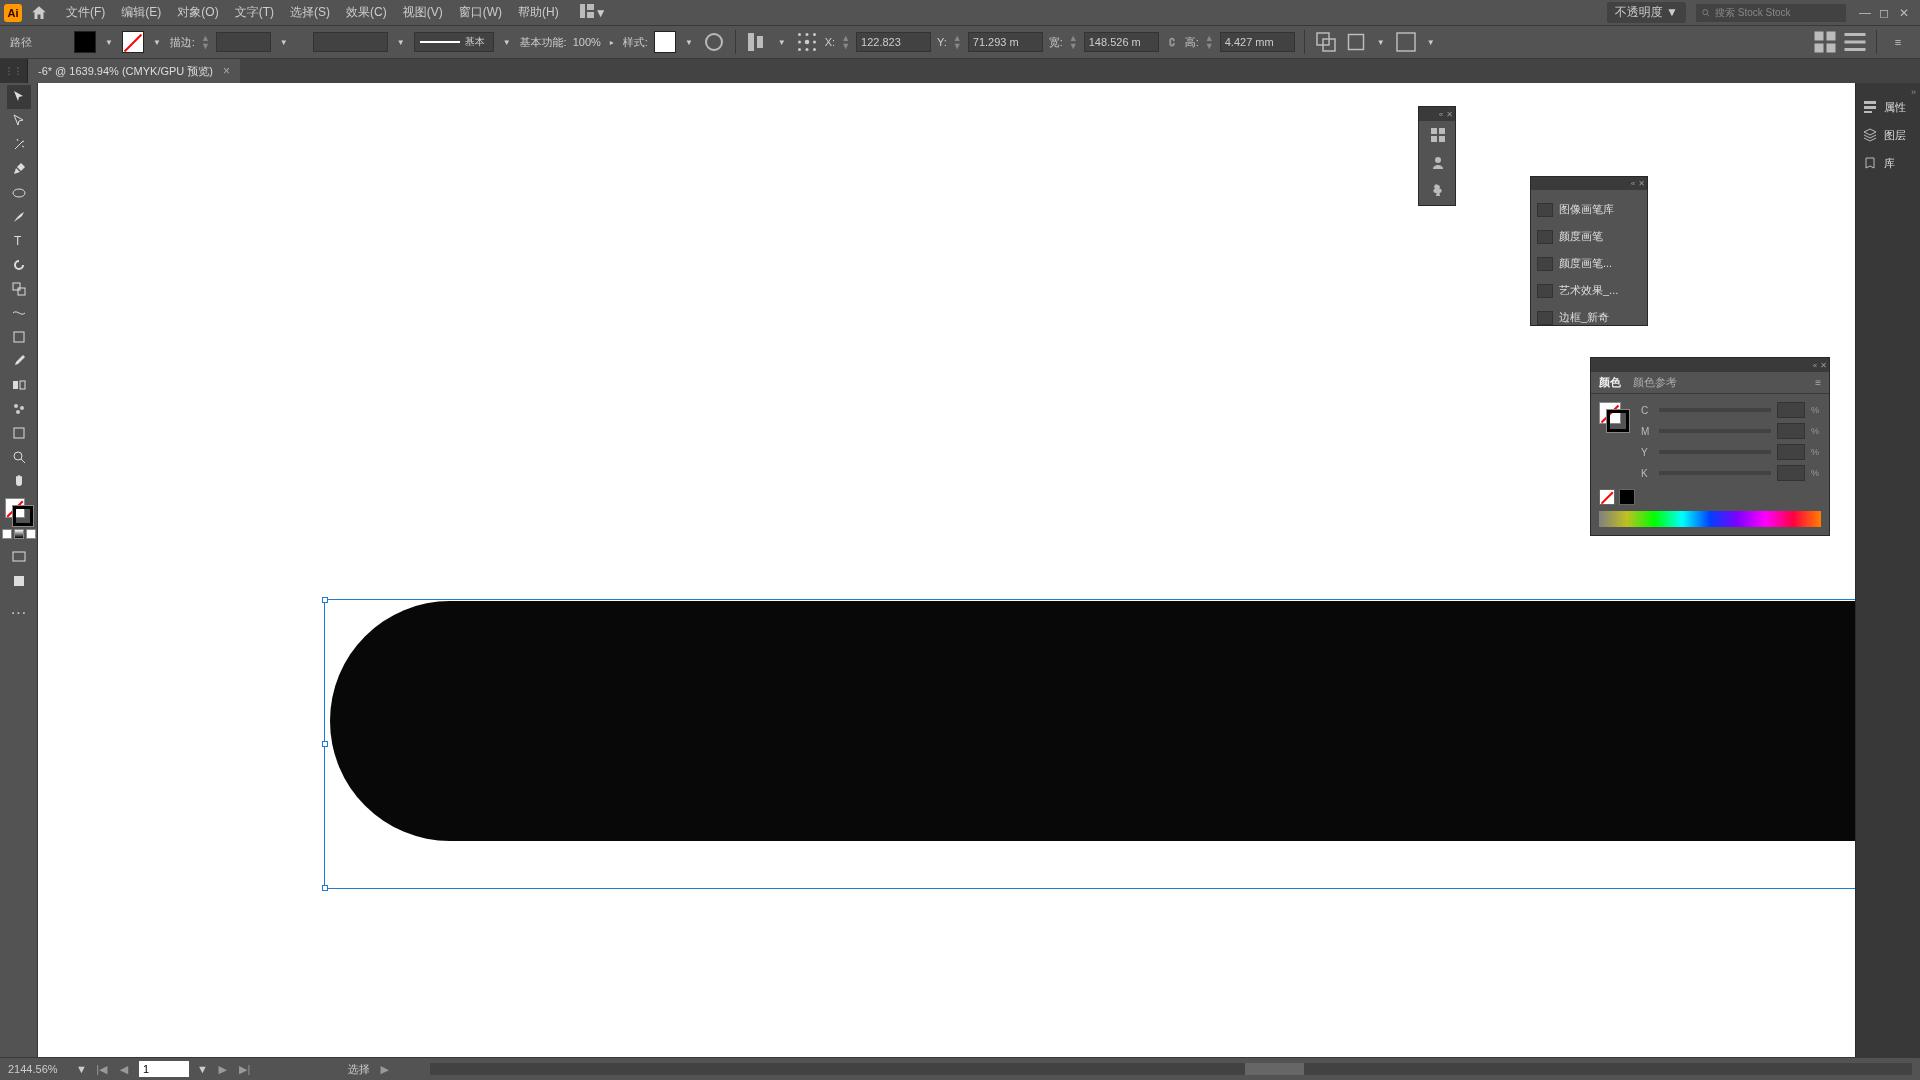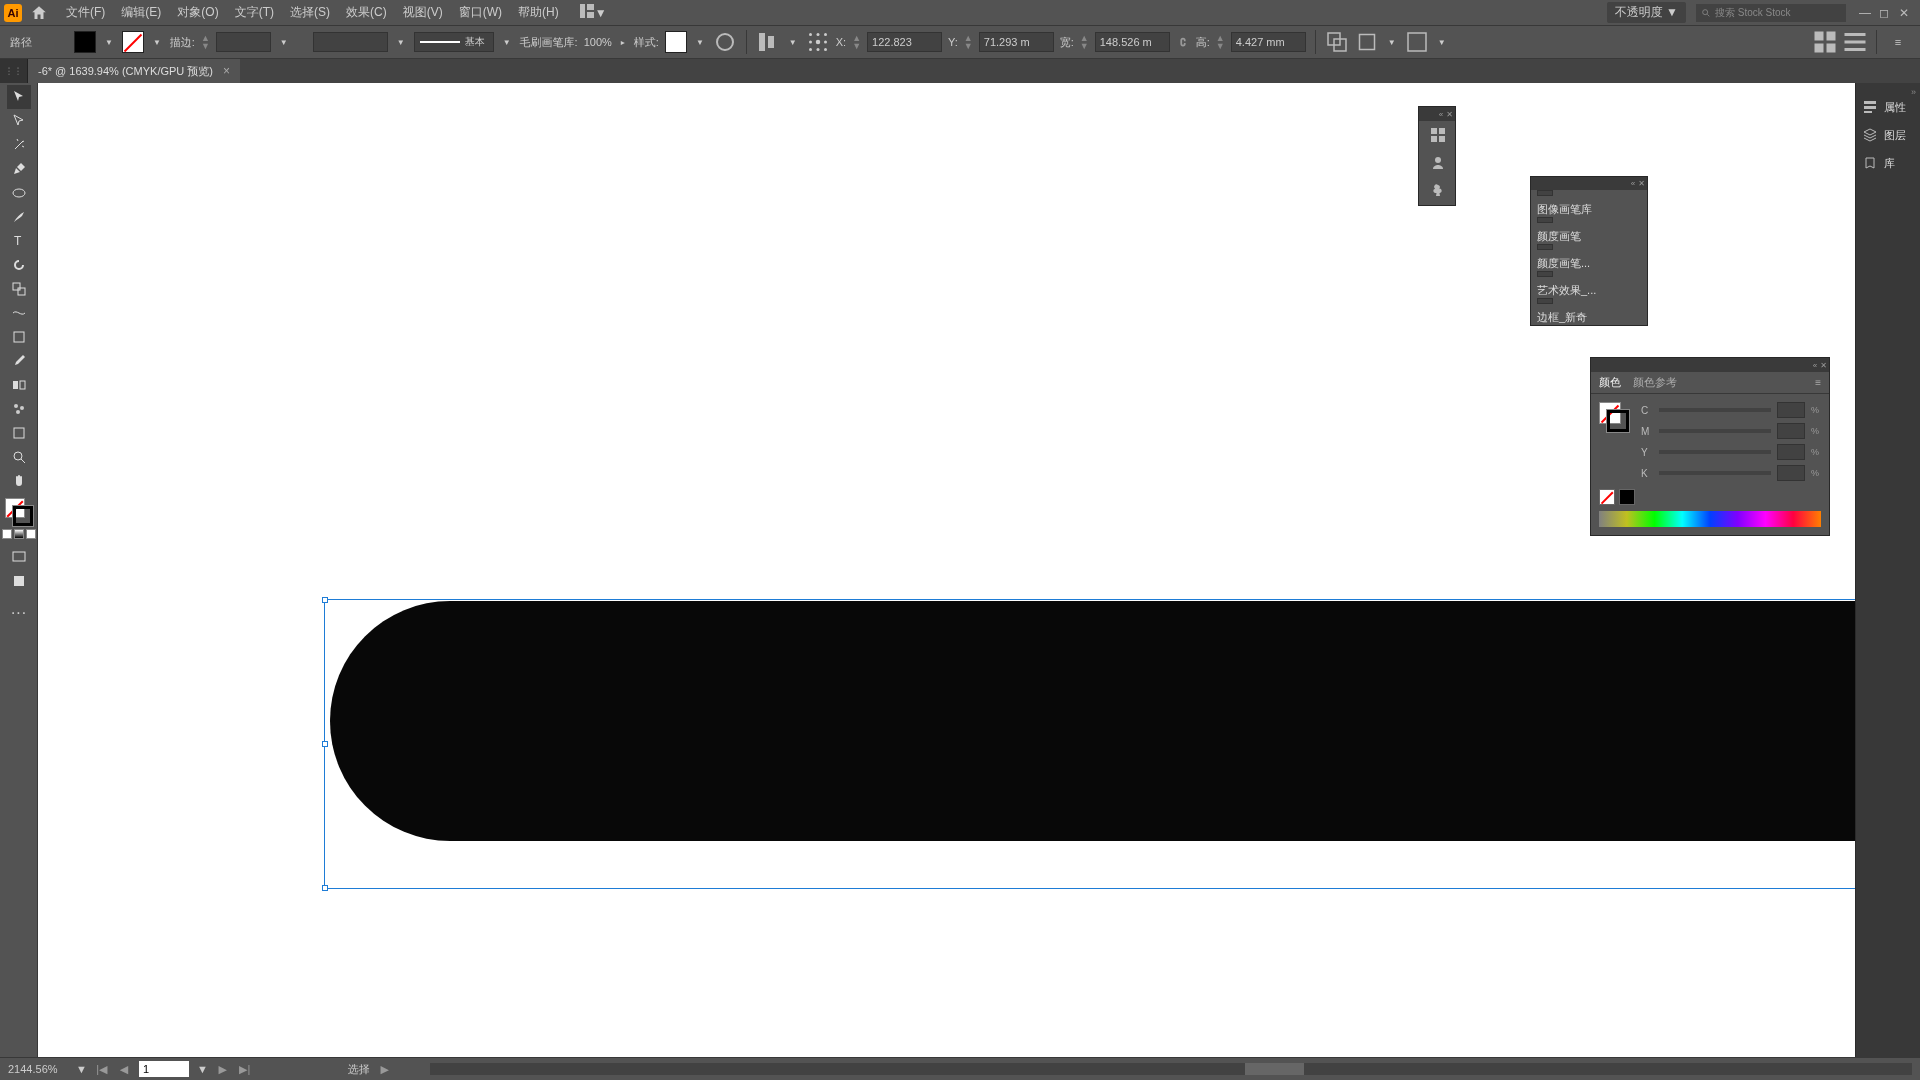--- a/index.html
+++ b/index.html
@@ -62,33 +62,33 @@
 .canvas-container .sel-handle { position: absolute; width: 6px; height: 6px; background: #fff; border: 1px solid #1e7cd6; }
 
 
 .mini-panel { position: absolute; width: 38px; background: #535353; border: 1px solid #282828; }
 .mini-panel .head { height: 14px; background: #3a3a3a; display:flex; justify-content:flex-end; align-items:center; font-size:8px; color:#999; padding:0 2px; gap:3px;}
 .mini-panel .row { width: 38px; height: 28px; display: flex; align-items:center; justify-content:center; color:#ccc; }
 
 
 .brush-panel { position: absolute; width: 118px; background: #535353; border: 1px solid #282828; }
 .brush-panel .head { height: 13px; background: #3a3a3a; display:flex; justify-content:flex-end; align-items:center; font-size:8px; color:#999; padding:0 2px; gap:3px;}
-.brush-panel .item { height: 27px; display: flex; align-items: flex-start; gap: 6px; padding: 0 6px; font-size: 11px; color: #ddd; flex-direction: column; }
+.brush-panel .item { height: 27px; display: flex; align-items: flex-end; gap: 6px; padding: 0 6px; font-size: 11px; color: #ddd; }
 .brush-panel .item .icon { width: 16px; height: 14px; background: #424242; border: 1px solid #333; }
 
 
 .right-dock { width: 65px; background: #383838; border-left: 1px solid #2a2a2a; display: flex; flex-direction: column; align-items: stretch; padding-top: 4px; }
 .right-dock .dock-item { height: 28px; display: flex; align-items: center; gap: 6px; padding: 0 6px; font-size: 11px; color: #ddd; }
 .right-dock .dock-item .icon { width: 16px; height: 16px; }
 
 
 .color-panel { position: absolute; width: 240px; background: #535353; border: 1px solid #282828; }
 .color-panel .head { height: 14px; background: #3a3a3a; display:flex; justify-content:flex-end; align-items:center; font-size:8px; color:#999; padding:0 2px; gap:3px;}
 .color-panel .tabs { height: 22px; display: flex; align-items: center; padding: 0 8px; gap: 12px; font-size: 11px; color: #aaa; border-bottom: 1px solid #383838; }
-.color-panel .tabs .t.active { color: #eee; }
+.color-panel .tabs .t.active { color: #eee; font-weight: bold; }
 .color-panel .tabs .menu { margin-left: auto; font-size: 10px; }
 .color-panel .body { padding: 8px; }
 .color-panel .fs-swatch { width: 30px; height: 30px; position: relative; float: left; margin-right: 10px; }
 .color-panel .fs-swatch .fill { position: absolute; width: 22px; height: 22px; background:#fff; border: 1px solid #888; top:0; left:0; }
 .color-panel .fs-swatch .fill::after { content:""; position:absolute; left:-2px; right:-2px; top:50%; height:2px; background:red; transform:rotate(-45deg);}
 .color-panel .fs-swatch .stroke { position: absolute; width: 22px; height: 22px; border: 3px solid #000; outline:1px solid #888; bottom:0; right:0; }
 .color-panel .slider-row { display: flex; align-items: center; gap: 6px; margin-bottom: 5px; }
 .color-panel .slider-row .lbl { width: 12px; font-size: 10px; color: #bbb; }
 .color-panel .slider-row .track { flex: 1; height: 4px; background: #424242; }
 .color-panel .slider-row .val { width: 28px; height: 16px; background: #424242; border: 1px solid #333; font-size: 10px; }
@@ -166,21 +166,21 @@
   <input class="field" value="" style="">
   <span class="dropdown-arrow">▼</span>
   <div style="width:10px"></div>
   <input class="field wide" value="" style="">
   <span class="dropdown-arrow">▼</span>
   <div class="brush-preview">
     <div class="stroke"></div>
     <span class="txt">基本</span>
   </div>
   <span class="dropdown-arrow">▼</span>
-  <span class="label">毛刷画笔库:</span>
+  <span class="label">基本功能:</span>
   <span>100%</span>
   <span class="dropdown-arrow">▸</span>
   <span class="label">样式:</span>
   <div class="swatch white"></div>
   <span class="dropdown-arrow">▼</span>
   <div class="icon-btn">
       <svg viewBox="0 0 24 24">
         <circle cx="12" cy="12" r="8" stroke="#bbb" stroke-width="2" fill="none"></circle>
       </svg>
     </div>

